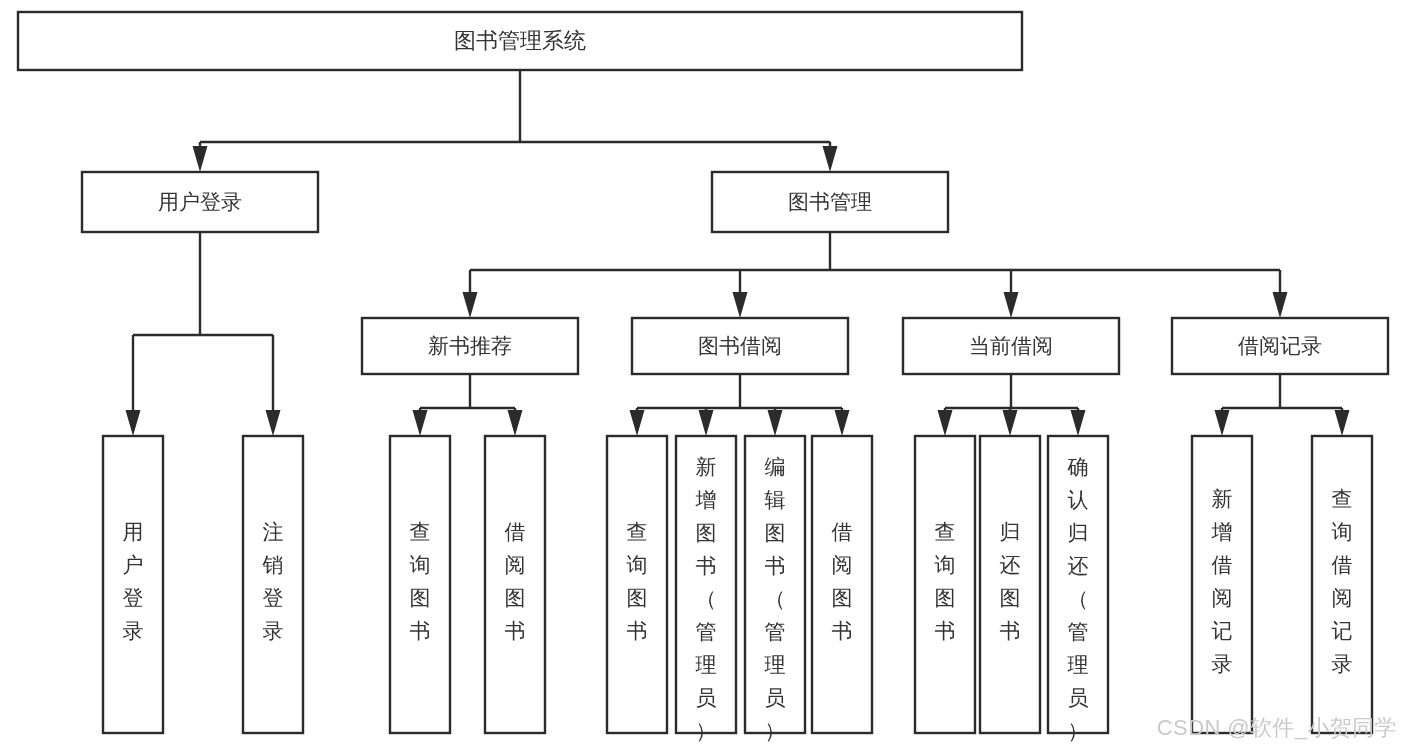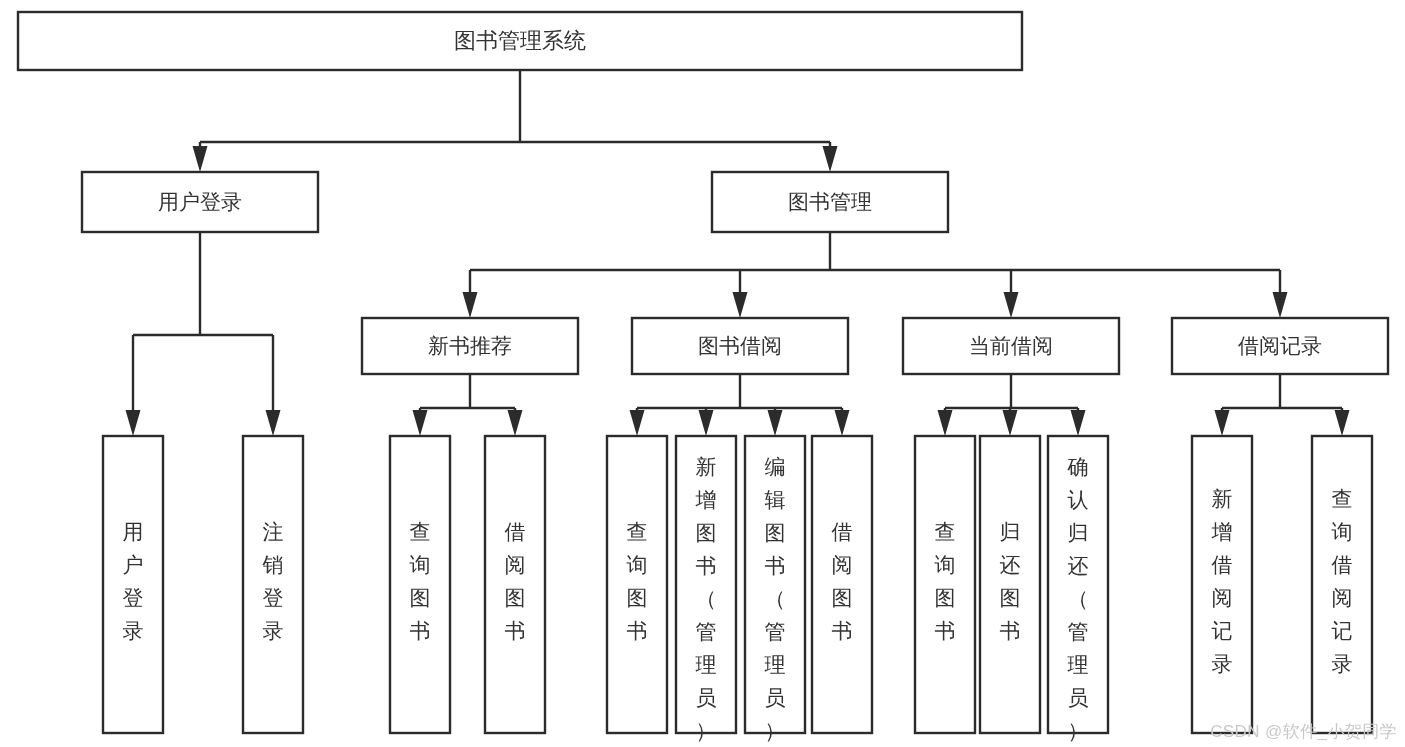--- a/index.html
+++ b/index.html
@@ -56,21 +56,21 @@
   }
   .arrow-head {
     fill: #2b2b2b;
     stroke: none;
   }
   .watermark {
     position: absolute;
     right: 8px;
     bottom: 4px;
     color: #c9c9c9;
-    font-size: 17px;
+    font-size: 22px;
     font-family: "Liberation Sans", "DejaVu Sans", sans-serif;
     white-space: nowrap;
     letter-spacing: 0.4px;
     user-select: none;
   }
 </style>
 </head>
 <body>
 
 <div id="diagram-root">

